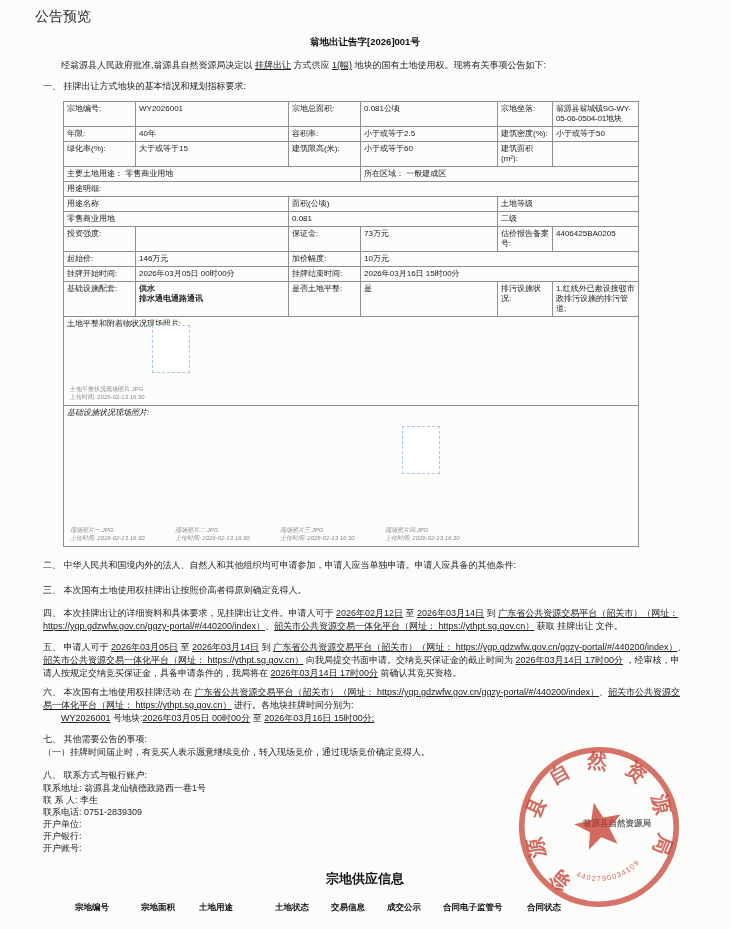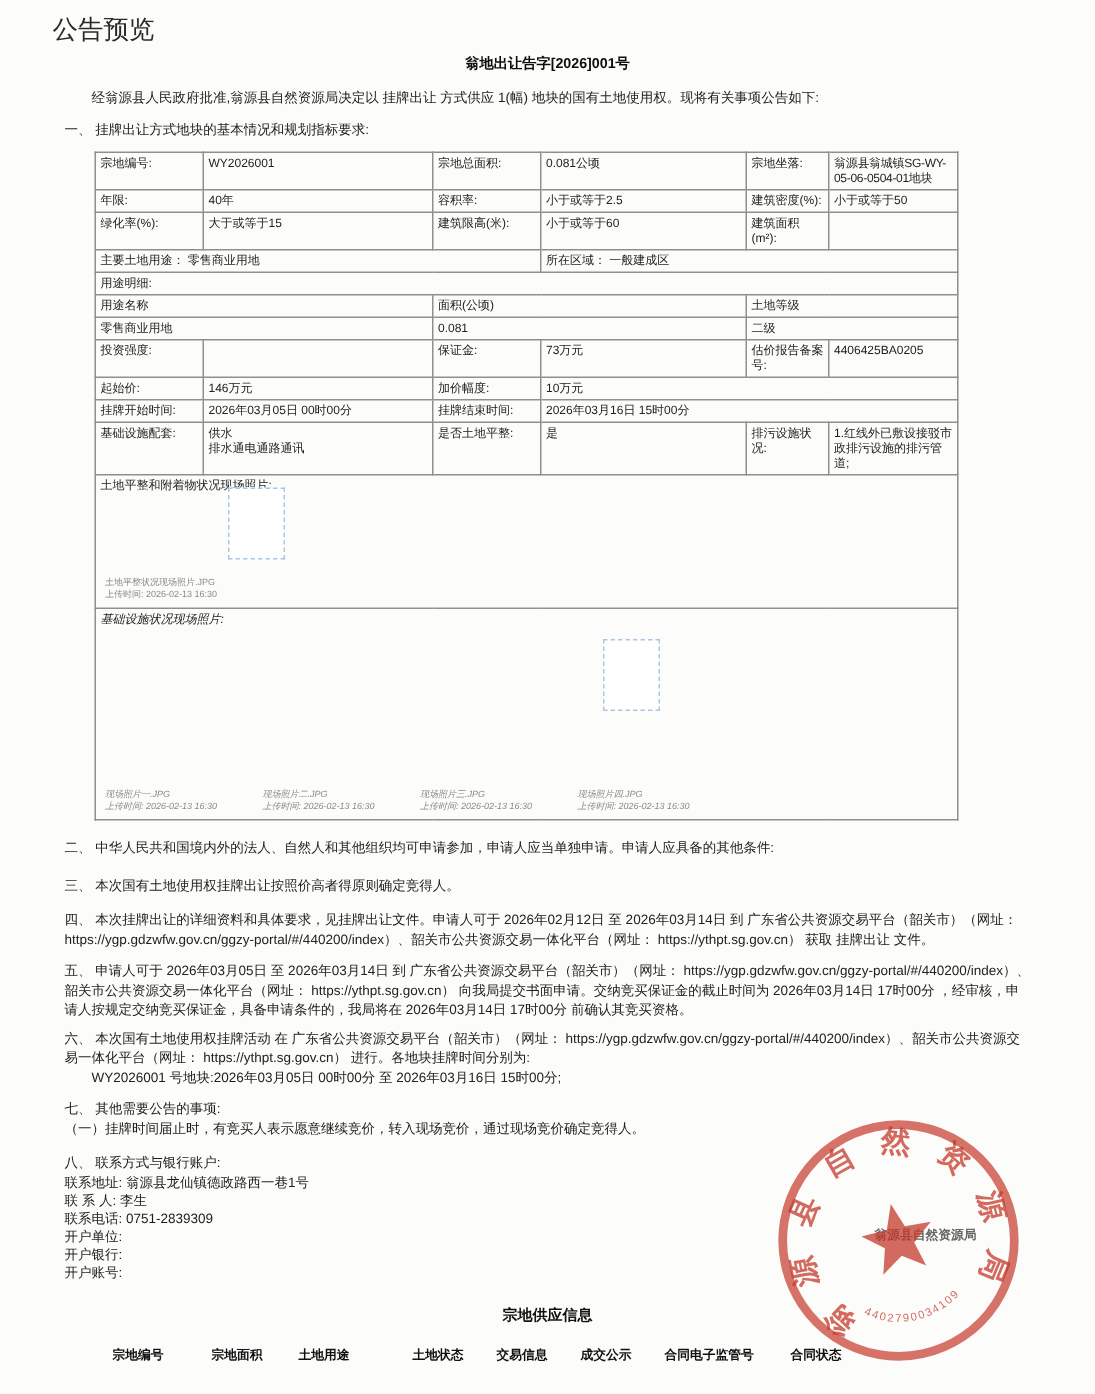--- a/index.html
+++ b/index.html
@@ -1,48 +1,48 @@
 <!DOCTYPE html>
 <html><head>
 <meta charset="utf-8">
 <style>
   html,body{margin:0;padding:0;}
   body{
     width:730px;height:929px;position:relative;overflow:hidden;
     background:#fcfcfa;color:#1c1c1c;
     font-family:"Liberation Sans","DejaVu Sans",sans-serif;
   }
-  .preview-label{position:absolute;top:8px;left:35px;font-size:17px;color:#2a2a2a;}
+  .preview-label{position:absolute;top:8px;left:35px;font-size:14px;color:#2a2a2a;}
   .doc{position:absolute;top:36px;left:35px;width:660px;}
   .doc-title{font-size:12.5px;font-weight:bold;text-align:center;margin:4px 14px 2px;color:#0d0d0d;line-height:15px;}
   .doc-subtitle{font-size:9.5px;font-weight:bold;text-align:center;margin:0 0 10px;color:#0d0d0d;}
   .para{font-size:9px;line-height:13px;margin:0 8px 8px;color:#222;}
   .indent{text-indent:2em;}
-  .u{margin-top:36px;}
+  .u{text-decoration:underline;margin-top:36px;}
   .sched{margin-left:26px;}
 
   table.ptable{border-collapse:collapse;margin:2px 0 12px 28px;width:575px;table-layout:fixed;}
   table.ptable{border:1.5px solid #5a5a5a;}
   table.ptable td{border:1px solid #8f8f8f;padding:2px 3px;font-size:8px;line-height:10px;vertical-align:top;color:#222;overflow:hidden;}
-  td.pre{white-space:pre-line;}
+  td.pre{white-space:pre-line;font-weight:bold;}
   td.tiny{font-size:6.8px;letter-spacing:-0.2px;margin-left:10px;}
   td.photo1{height:84px;position:relative;}
   td.photo2{height:136px;position:relative;font-style:italic;}
   .ph-box{position:absolute;width:36px;height:46px;border:1px dashed #a9c6e4;background:#fff;}
   .ph-box.b1{left:88px;top:8px;}
   .ph-box.b2{left:338px;top:20px;}
   .cap{position:absolute;bottom:4px;font-size:6px;line-height:8px;color:#8a8a8a;}
   .cap .file{display:block;}
   .c1{left:6px;} .c2{left:111px;} .c3{left:216px;} .c4{left:321px;}
 
   .contact{margin:0 8px 0;}
   .contact p{margin:0;font-size:9px;line-height:12px;}
   .contact .hd{margin-bottom:1px;}
 
-  .supply-title{text-align:center;font-weight:bold;font-size:10px;margin:16px 0 14px;color:#111;}
+  .supply-title{text-align:center;font-weight:bold;font-size:13px;margin:16px 0 14px;color:#111;}
   .supply{margin-left:40px;font-size:8.5px;}
   .supply-row{display:flex;align-items:flex-start;}
   .supply-row.head{font-weight:bold;margin-bottom:16px;color:#111;}
   .sc0{width:66px;} .sc1{width:58px;} .sc2{width:76px;} .sc3{width:56px;}
   .sc4{width:56px;} .sc5{width:56px;} .sc6{width:84px;} .sc7{width:52px;}
 
   .issuer{position:absolute;left:552px;top:818px;width:130px;text-align:center;
           font-size:8.5px;font-weight:bold;color:#666;z-index:2;}
   .seal{position:absolute;left:516px;top:744px;width:166px;height:166px;z-index:3;
         transform:rotate(-12deg);pointer-events:none;}

